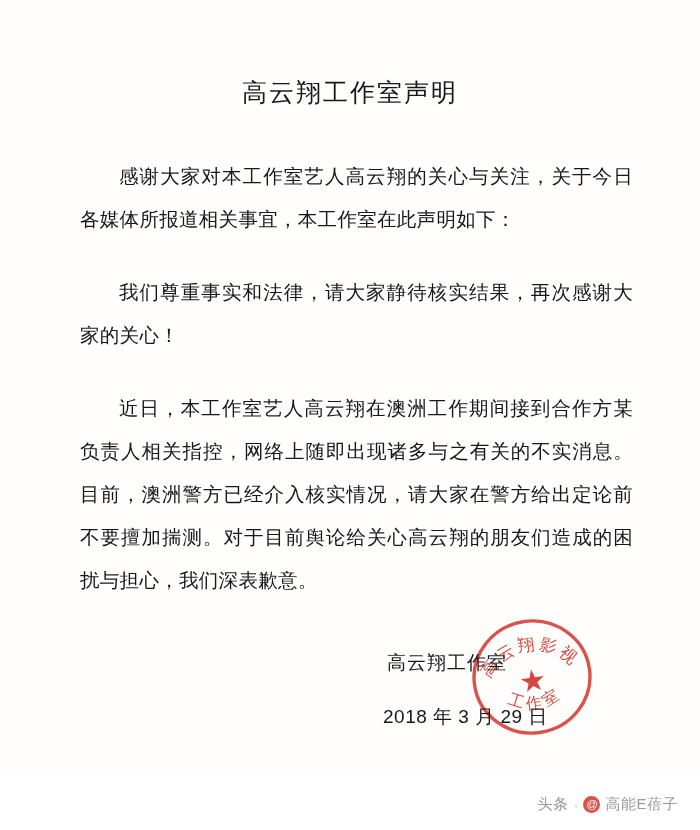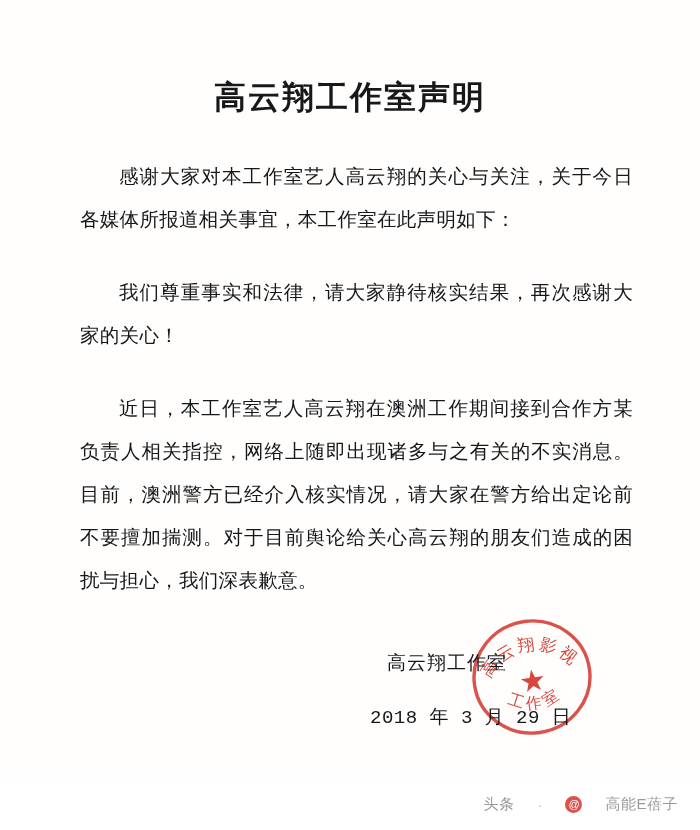--- a/index.html
+++ b/index.html
@@ -28,22 +28,22 @@
     width: 700px;
     height: 778px;
     background: #fffefc;
   }
   .doc-title {
     position: absolute;
     top: 76px;
     left: 0;
     width: 700px;
     text-align: center;
-    font-size: 32px;
-    font-weight: bold;
+    font-size: 25px;
+    font-weight: normal;
     letter-spacing: 2px;
     color: #16181a;
     font-family: "Liberation Sans", "DejaVu Sans", sans-serif;
   }
   .body-text {
     position: absolute;
     top: 155px;
     left: 68px;
     width: 565px;
   }
@@ -71,21 +71,22 @@
     color: #15181b;
     letter-spacing: 1px;
     margin-left: 17px;
     font-family: "Liberation Sans", "DejaVu Sans", sans-serif;
   }
   .sign-date {
     font-size: 19px;
     color: #15181b;
     letter-spacing: 0.5px;
     margin-top: 28px;
-    font-family: Liberation Mono, monospace;
+    font-family: Liberation Sans, sans-serif;
+    margin-left: 13px;
   }
 
   
   .seal {
     position: absolute;
     left: 468px;
     top: 613px;
     width: 128px;
     height: 128px;
     pointer-events: none;
@@ -102,21 +103,21 @@
     background: #ffffff;
     display: flex;
     align-items: center;
     justify-content: flex-end;
     padding-right: 22px;
     box-sizing: border-box;
   }
   .footer-inner {
     display: flex;
     align-items: center;
-    gap: 23px;
+    gap: 5px;
     color: #9a9a9a;
     font-size: 15px;
     font-family: "Liberation Sans", "DejaVu Sans", sans-serif;
   }
   .footer-brand { letter-spacing: 0.5px; }
   .at-badge {
     width: 17px;
     height: 17px;
     border-radius: 50%;
     background: #d9534f;

